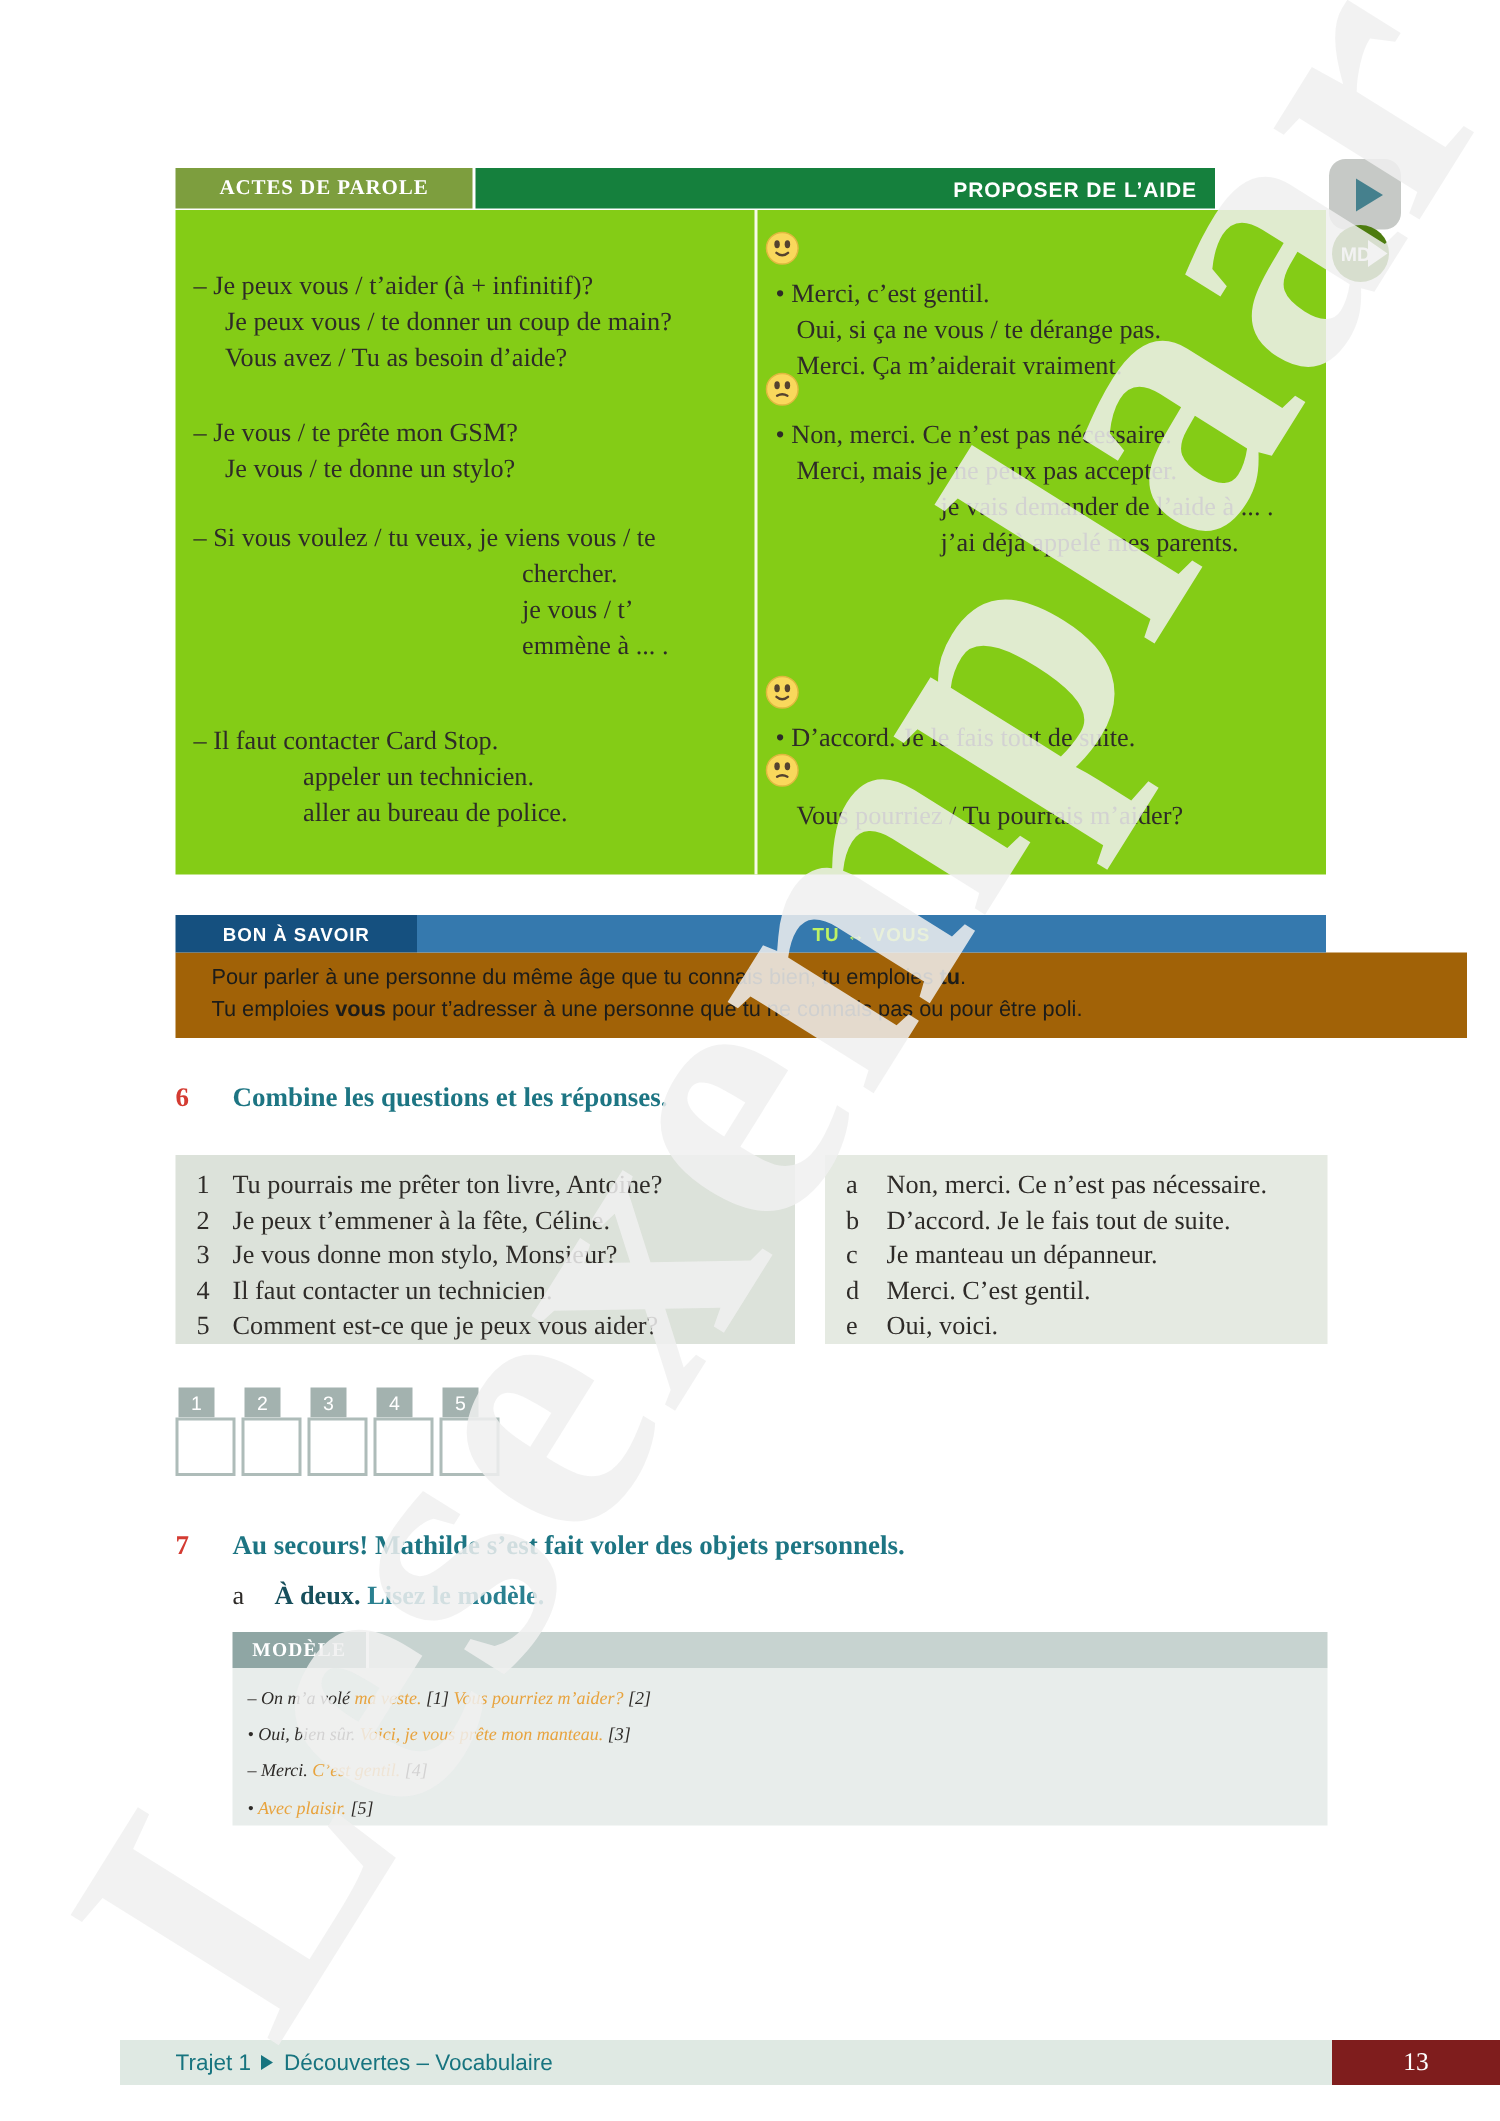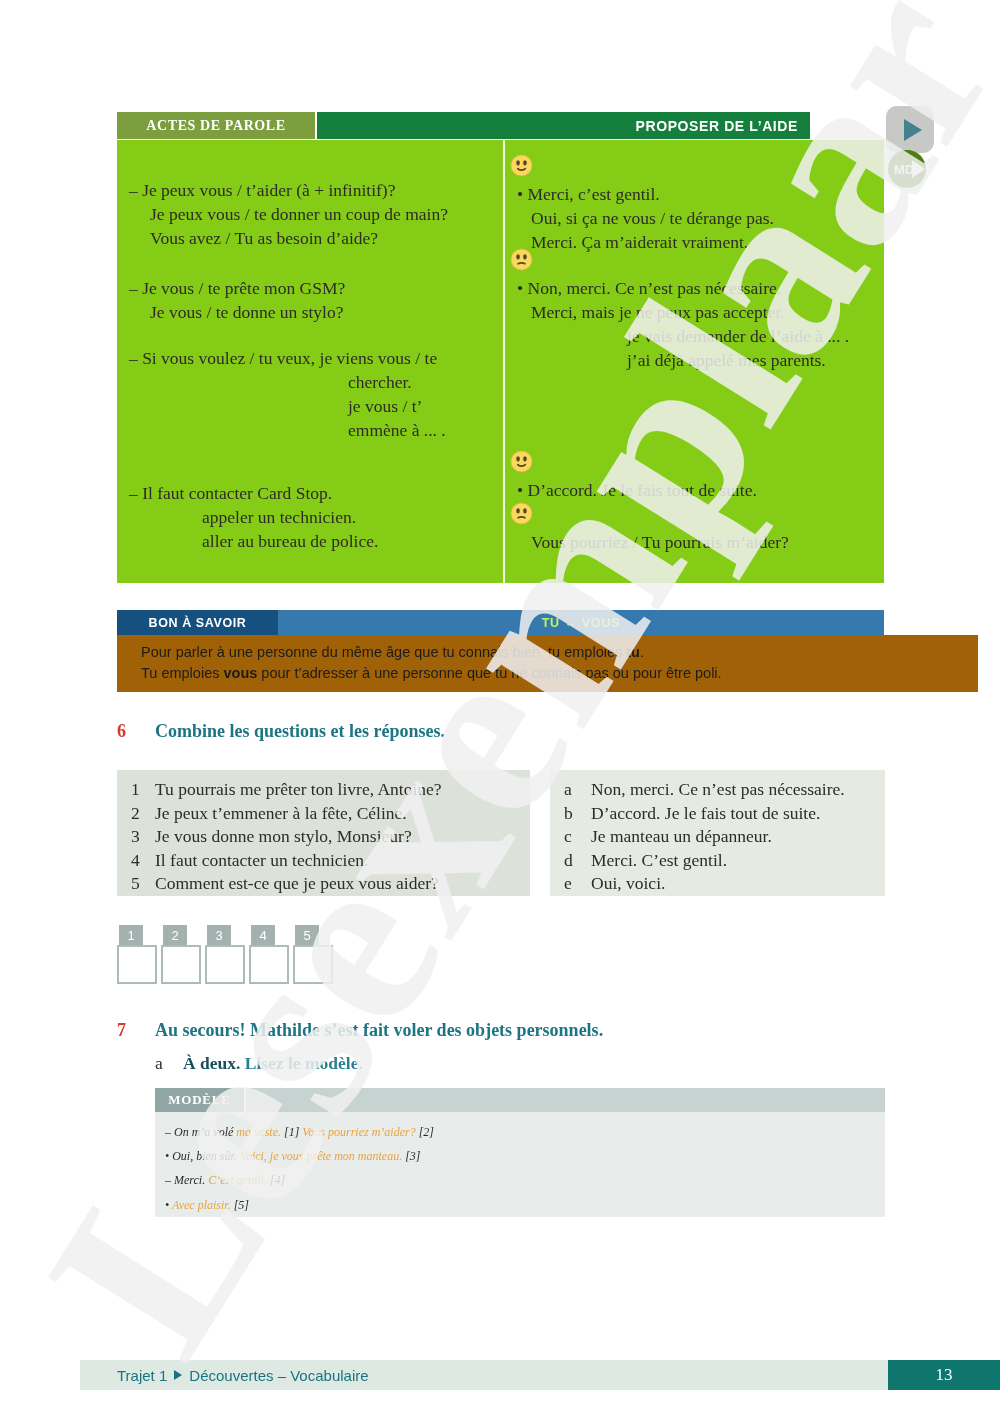--- a/index.html
+++ b/index.html
@@ -79,21 +79,21 @@
   .mod-strip { flex:1; background:#c7d3d0; margin-left:2px; }
   .mod-box { position:absolute; left:155px; top:1112px; width:730px; height:105px; background:#e8edeb; z-index:2; padding:8px 0 0 10px; }
   .mod-line { font-size:12px; line-height:24.2px; white-space:nowrap;font-style:italic; }
   .seg-d { color:#2e2b28; } .seg-o { color:#e8a33d; }
   
   .footer { position:absolute; left:80px; top:1360px; width:920px; height:30px; background:#dfe9e3; z-index:2;
     display:flex; align-items:center; font-family:"Liberation Sans", sans-serif; font-size:15px; }
   .foot-left { color:#17747f; margin-left:37px; display:flex; align-items:center; gap:7px; }
   .foot-tri { width:0; height:0; border-left:8px solid #17747f; border-top:5px solid transparent; border-bottom:5px solid transparent; }
   .foot-word { margin-left:auto; color:#3a3a3a; margin-right:75px; }
-  .foot-pagebox { position:absolute; right:0; top:0; width:112px; height:30px; background:#0f766e; color:#fff;
+  .foot-pagebox { position:absolute; right:0; top:0; width:112px; height:30px; background:#7f1d1d; color:#fff;
     font-family:"Liberation Serif", serif; font-size:17px; display:flex; align-items:center; justify-content:center; }
 </style>
 </head>
 <body>
 
 <div class="page">
 
   <div class="hdr">
     <div class="hdr-left">ACTES DE PAROLE</div>
     <div class="hdr-right">PROPOSER DE L’AIDE</div>

